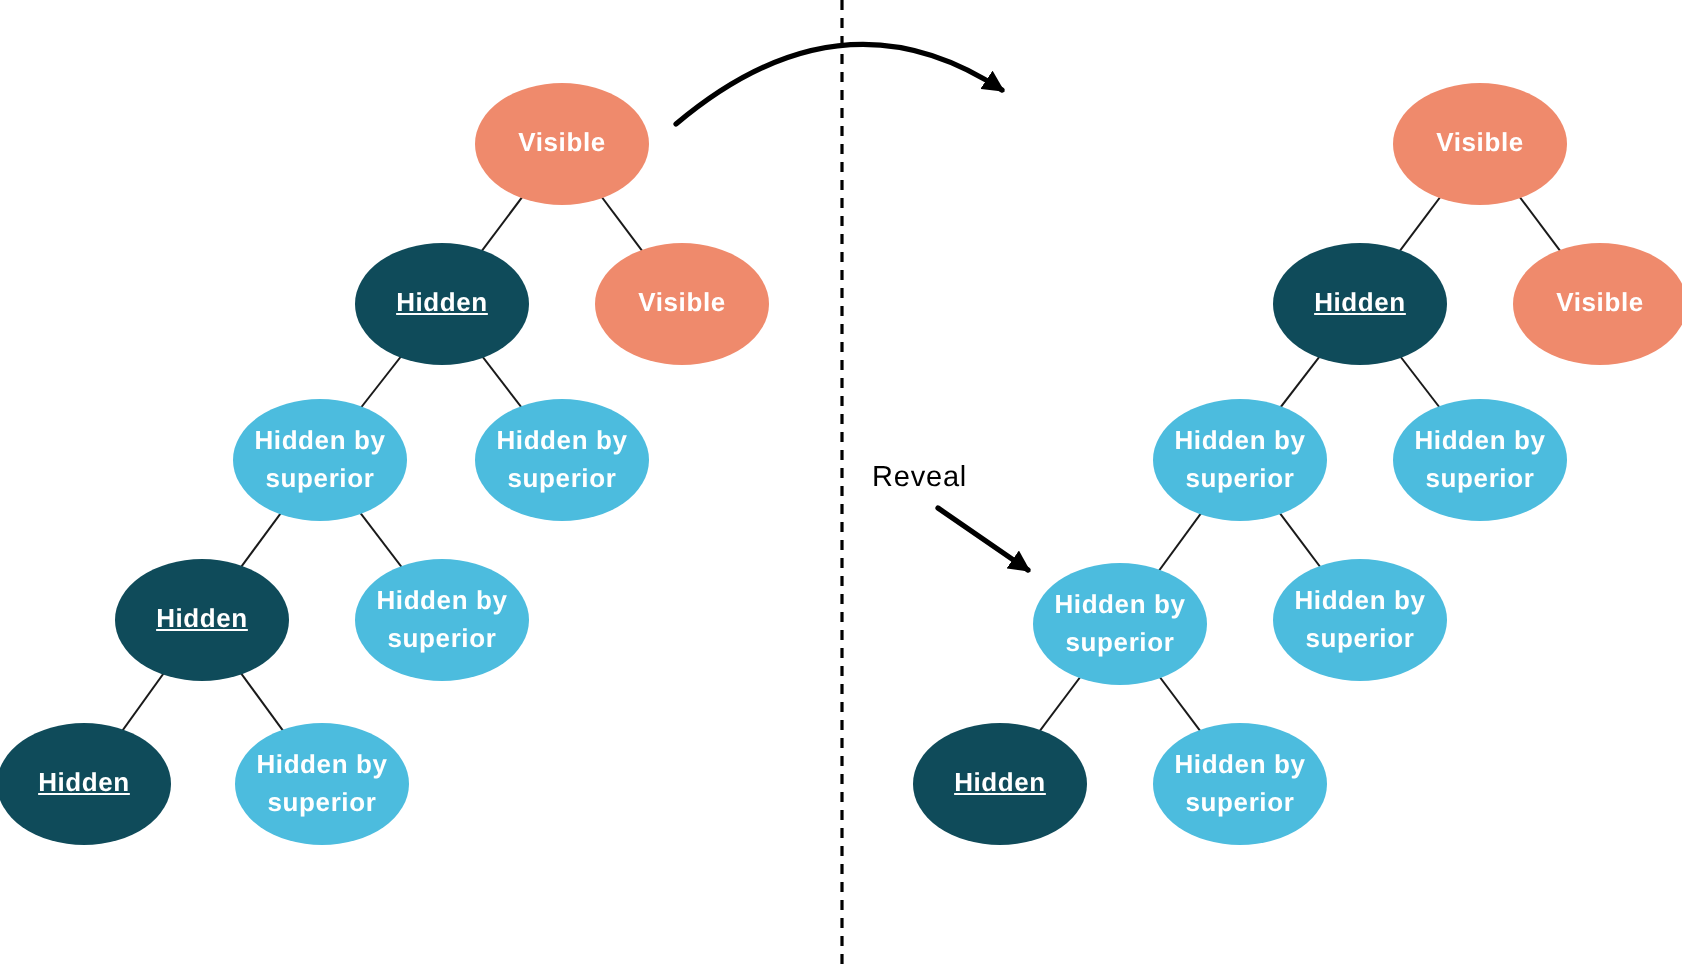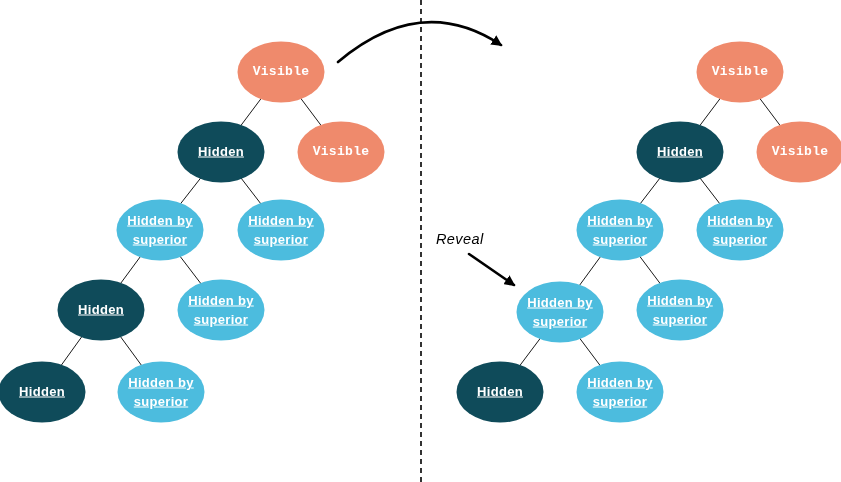--- a/index.html
+++ b/index.html
@@ -51,32 +51,31 @@
     justify-content: center;
     text-align: center;
     color: var(--c-node-text, #ffffff);
     font-size: 13px;
     font-weight: 600;
     letter-spacing: 0.3px;
     line-height: 1.4;
     padding: 0 5px;
     box-sizing: border-box;
   }
-  .node.visible { background: var(--c-visible, #EF8A6C); font-family: Liberation Mono, monospace; }
+  .node.visible { background: var(--c-visible, #EF8A6C); }
   .node.hidden { background: var(--c-hidden, #0F4B5A); text-decoration: underline; }
-  .node.hidden_by_superior { background: var(--c-hidden-by-superior, #4CBCDE); text-decoration: underline; }
+  .node.hidden_by_superior { background: var(--c-hidden-by-superior, #4CBCDE); }
   .reveal-label {
     position: absolute;
     left: 436px;
     top: 231px;
     color: var(--c-label-text, #000000);
     font-size: 14.5px;
     font-weight: 500;
     letter-spacing: 0.4px;
-    font-style: italic;
   }
 </style>
 </head>
 <body>
 
 <div class="canvas">
 
   <svg class="layer-svg" viewBox="0 0 841 482">
     <defs>
       <marker id="ah" viewBox="0 0 10 10" refX="8.5" refY="5" markerWidth="4.2" markerHeight="4.2" orient="auto-start-reverse">

